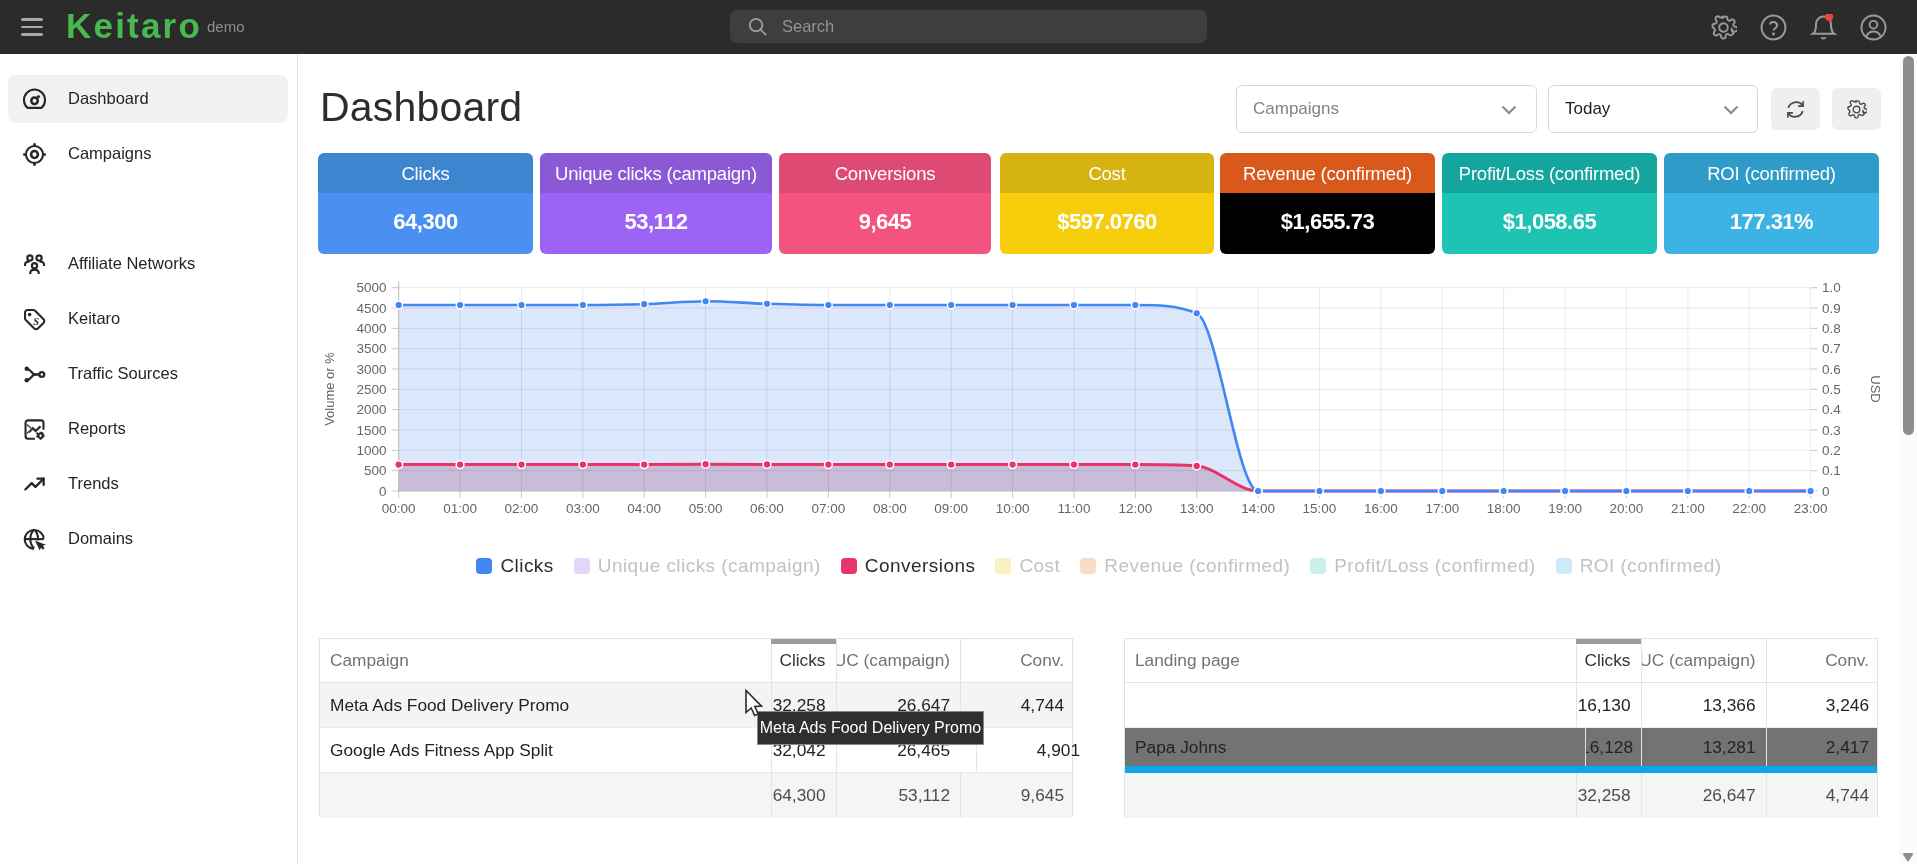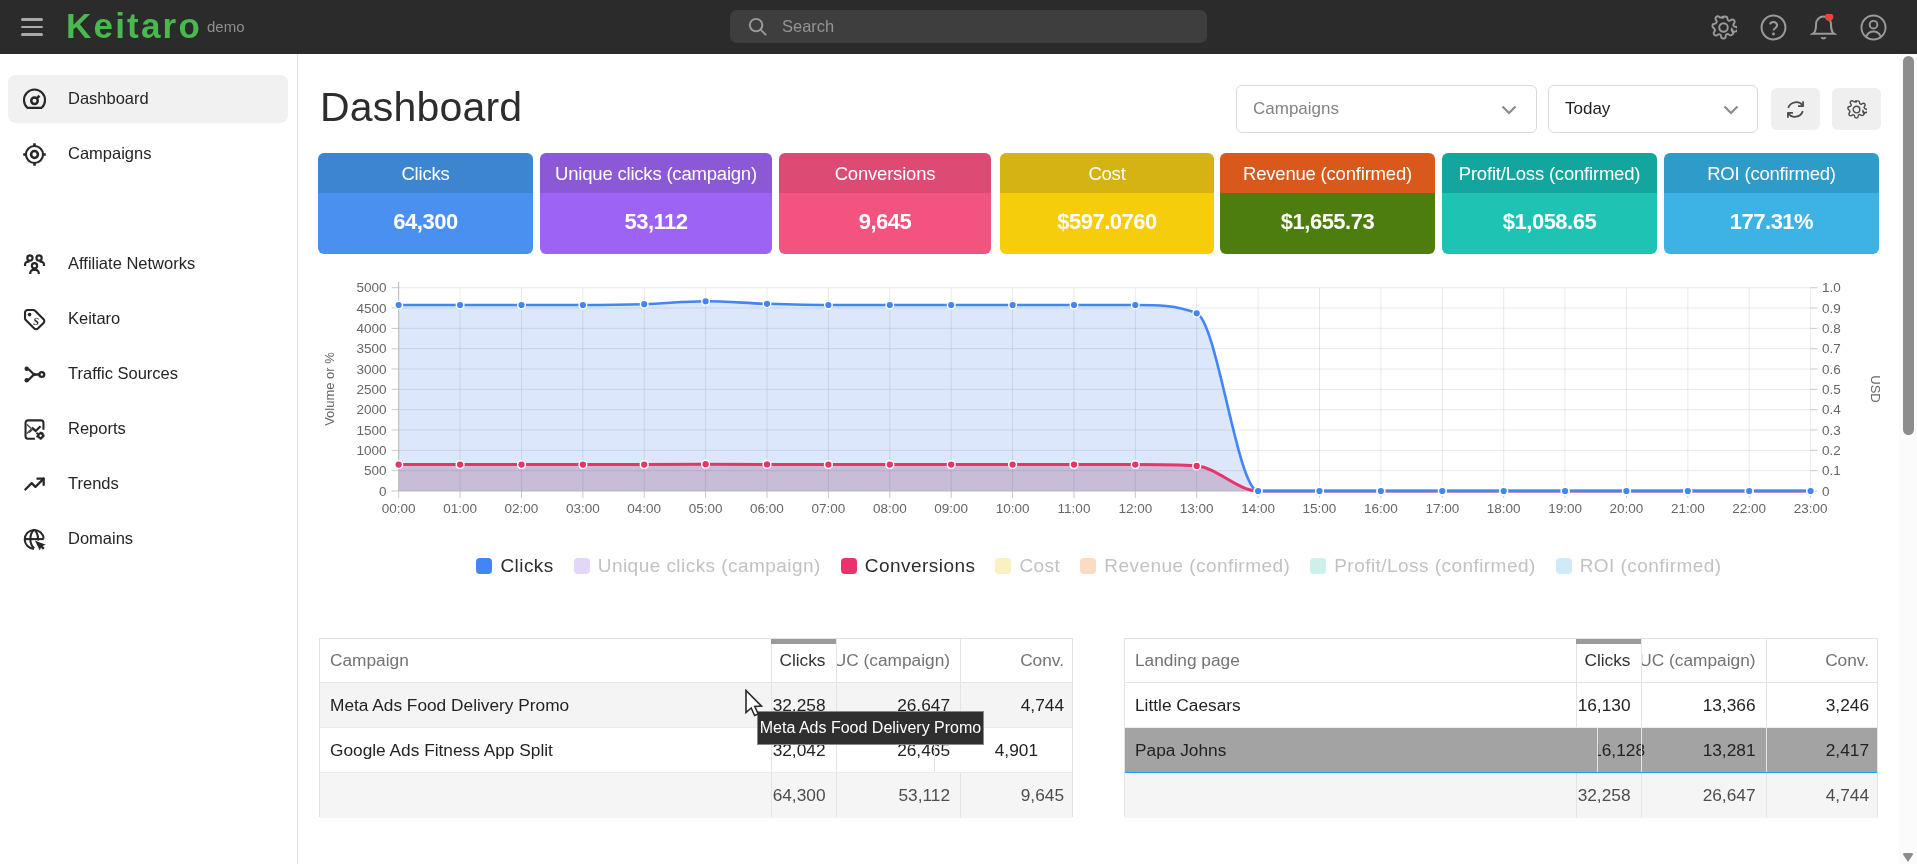--- a/index.html
+++ b/index.html
@@ -205,21 +205,21 @@
 <div class="card" style="left:779px;width:212px">
     <div class="t" style="background:#dd4a74">Conversions</div>
     <div class="v" style="background:#f2537f">9,645</div>
   </div>
 <div class="card" style="left:1000px;width:214px">
     <div class="t" style="background:#d5b313">Cost</div>
     <div class="v" style="background:#f6cd0b">$597.0760</div>
   </div>
 <div class="card" style="left:1220px;width:215px">
     <div class="t" style="background:#d9591c">Revenue (confirmed)</div>
-    <div class="v" style="background:#4d7c0f">$1,655.73</div>
+    <div class="v" style="background:#000000">$1,655.73</div>
   </div>
 <div class="card" style="left:1442px;width:215px">
     <div class="t" style="background:#14a69e">Profit/Loss (confirmed)</div>
     <div class="v" style="background:#1ec3b3">$1,058.65</div>
   </div>
 <div class="card" style="left:1664px;width:215px">
     <div class="t" style="background:#2f9bc8">ROI (confirmed)</div>
     <div class="v" style="background:#3cb2e5">177.31%</div>
   </div>
 <svg width="1917" height="864" viewBox="0 0 1917 864" style="position:absolute;left:0;top:0" font-family="Liberation Sans, sans-serif">
@@ -432,47 +432,46 @@
   <div class="row" style="top:44px;height:45px;background:#f4f4f4;border-bottom:1px solid #ececec;color:#232323">
     <div class="cell" style="left:0;width:450px;padding-left:10px">Meta Ads Food Delivery Promo</div>
     <div class="cell num" style="left:450.5px;width:65px">32,258</div>
     <div class="cell num" style="left:515.5px;width:124.5px">26,647</div>
     <div class="cell num" style="left:640px;width:114px">4,744</div>
   </div>
   <div class="row" style="top:89px;height:45px;background:#fff;border-bottom:1px solid #ececec;color:#232323">
     <div class="cell" style="left:0;width:450px;padding-left:10px">Google Ads Fitness App Split</div>
     <div class="cell num" style="left:450.5px;width:65px">32,042</div>
     <div class="cell num" style="left:515.5px;width:124.5px">26,465</div>
-    <div class="cell num" style="left:614px;width:114px">4,901</div>
+    <div class="cell num" style="left:656px;width:114px">4,901</div>
   </div>
   <div class="row" style="top:134px;height:45px;background:#f5f5f5;color:#4d4d4d">
     <div class="cell" style="left:0;width:450px"></div>
     <div class="cell num" style="left:450.5px;width:65px">64,300</div>
     <div class="cell num" style="left:515.5px;width:124.5px">53,112</div>
     <div class="cell num" style="left:640px;width:114px">9,645</div>
   </div>
 </div>
 
 <div class="tbl" id="tblR" style="left:1124px;top:638px;width:754px;height:179px">
   <div class="row hdr" style="top:0;height:44px;border-bottom:1px solid #e4e4e4;background:#fff">
     <div class="cell" style="left:0;width:450px;padding-left:10px">Landing page</div>
     <div class="cell num dark" style="left:450.5px;width:65px">Clicks</div>
     <div class="cell num" style="left:515.5px;width:125px">UC (campaign)</div>
     <div class="cell num" style="left:640.5px;width:113.5px">Conv.</div>
     <div style="position:absolute;left:450.5px;top:0;width:65px;height:5px;background:#9b9b9b"></div>
   </div>
   <div class="row" style="top:44px;height:45px;background:#fff;border-bottom:1px solid #ececec;color:#232323">
-    <div class="cell" style="left:0;width:450px;padding-left:10px">Little Caesars</div>
     <div class="cell num" style="left:450.5px;width:65px">16,130</div>
     <div class="cell num" style="left:515.5px;width:125px">13,366</div>
     <div class="cell num" style="left:640.5px;width:113.5px">3,246</div>
   </div>
-  <div class="row" style="top:89px;height:45px;background:#a3a3a3;border-bottom:1px solid #0ea5e9;color:#232323">
+  <div class="row" style="top:89px;height:45px;background:#737373;border-bottom:7px solid #0ea5e9;color:#232323">
     <div class="cell" style="left:0;width:450px;padding-left:10px">Papa Johns</div>
-    <div class="cell num" style="left:472px;width:58px">16,128</div>
+    <div class="cell num" style="left:460px;width:58px">16,128</div>
     <div class="cell num" style="left:515.5px;width:125px">13,281</div>
     <div class="cell num" style="left:640.5px;width:113.5px">2,417</div>
   </div>
   <div class="row" style="top:134px;height:45px;background:#f5f5f5;color:#4d4d4d">
     <div class="cell" style="left:0;width:450px"></div>
     <div class="cell num" style="left:450.5px;width:65px">32,258</div>
     <div class="cell num" style="left:515.5px;width:125px">26,647</div>
     <div class="cell num" style="left:640.5px;width:113.5px">4,744</div>
   </div>
 </div>

